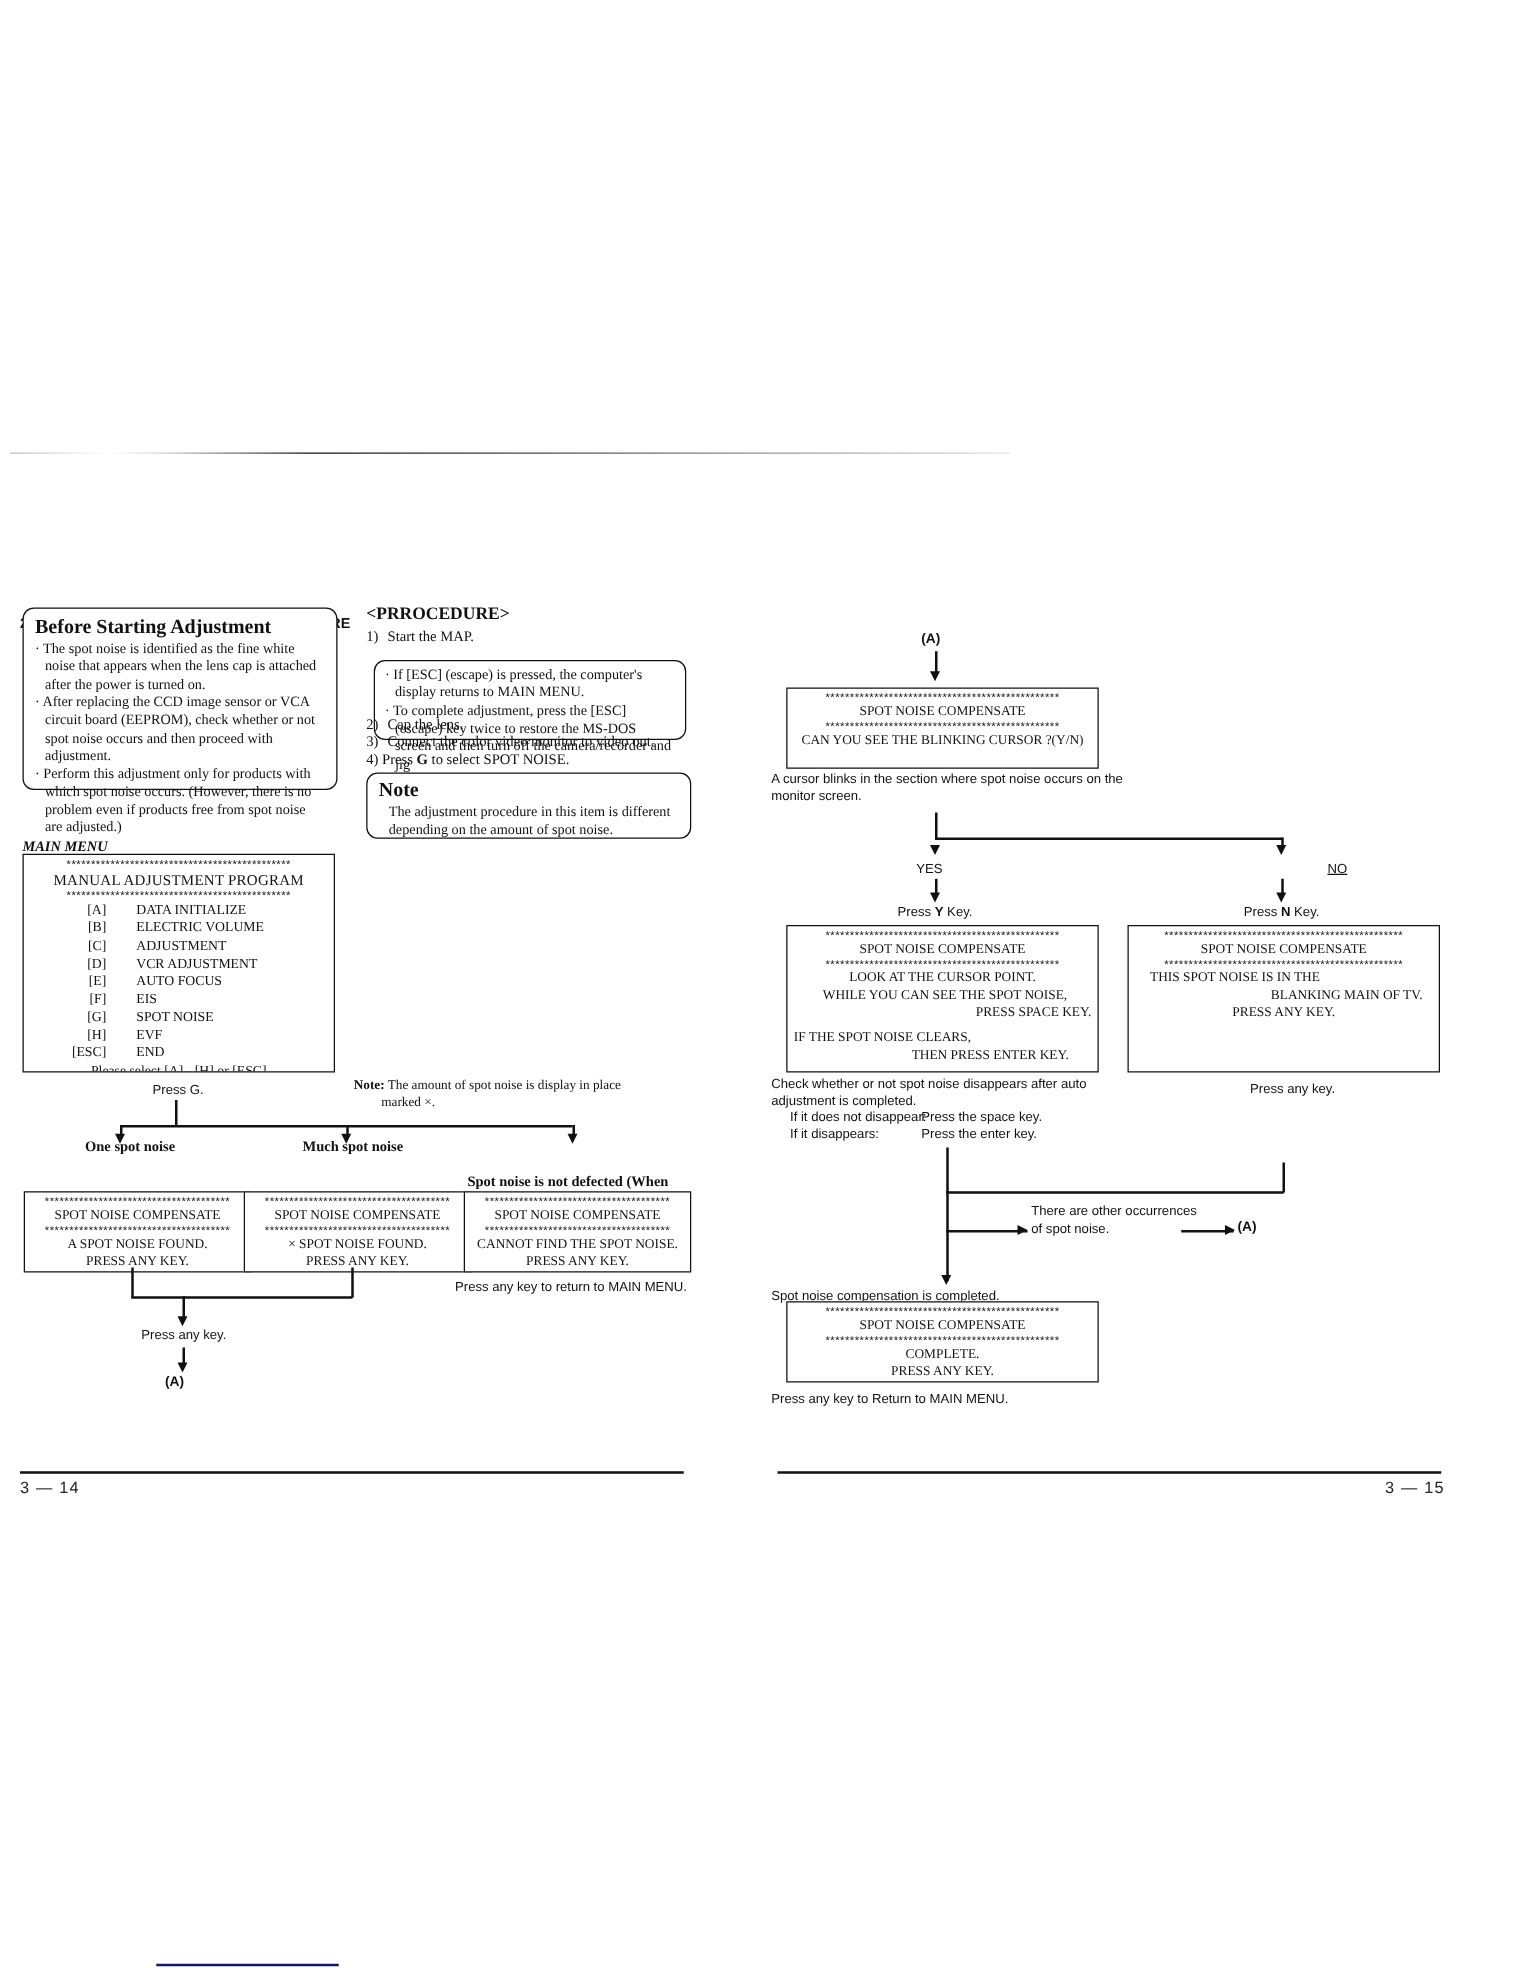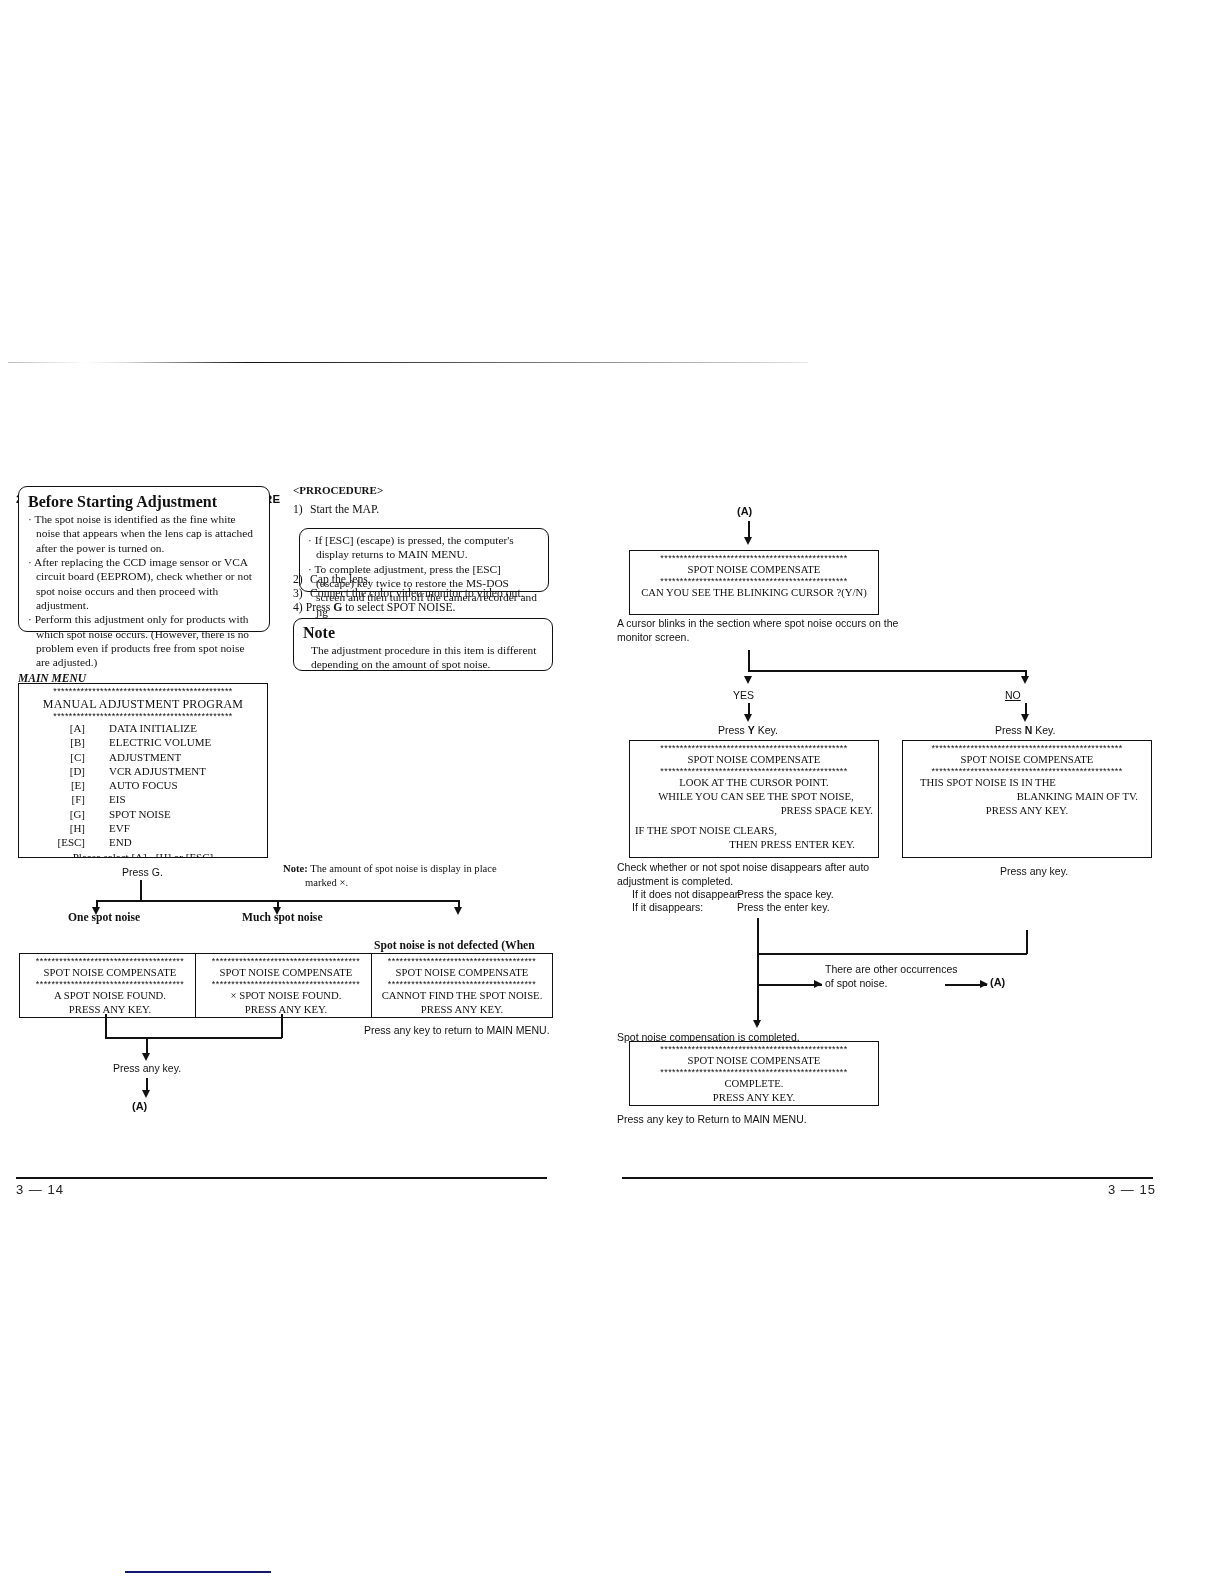--- a/index.html
+++ b/index.html
@@ -38,21 +38,21 @@
   }
   .rbox .hd{font-weight:bold;font-size:16px;margin:0 0 1px 0;}
   .rbox ul{list-style:none;margin:0;padding:0;}
   .rbox li{
     font-size:11.4px;line-height:1.255;text-indent:-8px;padding-left:8px;margin-bottom:0px;
   }
   .rbox li:before{content:"· ";}
   .rbox p{font-size:11.4px;line-height:1.255;margin:0;}
 
   
-  #procedure-heading{position:absolute;left:293px;top:484px;font-weight:bold;font-size:11px;}
+  #procedure-heading{position:absolute;left:293px;top:484px;font-weight:bold;font-size:14px;}
   .proc-item{position:absolute;font-size:11.7px;line-height:1.26;}
   .proc-num{display:inline-block;width:17px;}
 
   
   .tbox{
     position:absolute;border:1.5px solid #111;background:#fff;
     font-family:"Liberation Serif",serif;font-size:10.7px;
     overflow:hidden;
   }
   .tbox .stars{
@@ -225,21 +225,21 @@
 
 <div class="lbl-sans" style="left:617px;top:617px;width:300px;">A cursor blinks in the section where spot noise occurs on the monitor screen.</div>
 
 <div class="vline" style="left:748px;top:650px;height:21px;"></div>
 <div class="hline" style="left:748px;top:670px;width:278px;"></div>
 <div class="vline" style="left:1025px;top:670px;height:8px;"></div>
 <div class="arrow-down" style="left:743.5px;top:676px;"></div>
 <div class="arrow-down" style="left:1020.5px;top:676px;"></div>
 
 <div class="lbl-sans" style="left:733px;top:689px;">YES</div>
-<div class="lbl-sans" style="left:1005px;top:689px;text-decoration:underline;">NO</div>
+<div class="lbl-sans" style="left:1062px;top:689px;text-decoration:underline;">NO</div>
 
 <div class="vline" style="left:748px;top:703px;height:13px;"></div>
 <div class="arrow-down" style="left:743.5px;top:714px;"></div>
 <div class="vline" style="left:1025px;top:703px;height:13px;"></div>
 <div class="arrow-down" style="left:1020.5px;top:714px;"></div>
 
 <div class="lbl-sans" style="left:718px;top:724px;"><span>Press </span><span class="b">Y</span><span> Key.</span></div>
 <div class="lbl-sans" style="left:995px;top:724px;"><span>Press </span><span class="b">N</span><span> Key.</span></div>
 
 <div class="tbox" style="left:629px;top:740px;width:238px;height:113px;padding:3px 5px 0 5px;">

